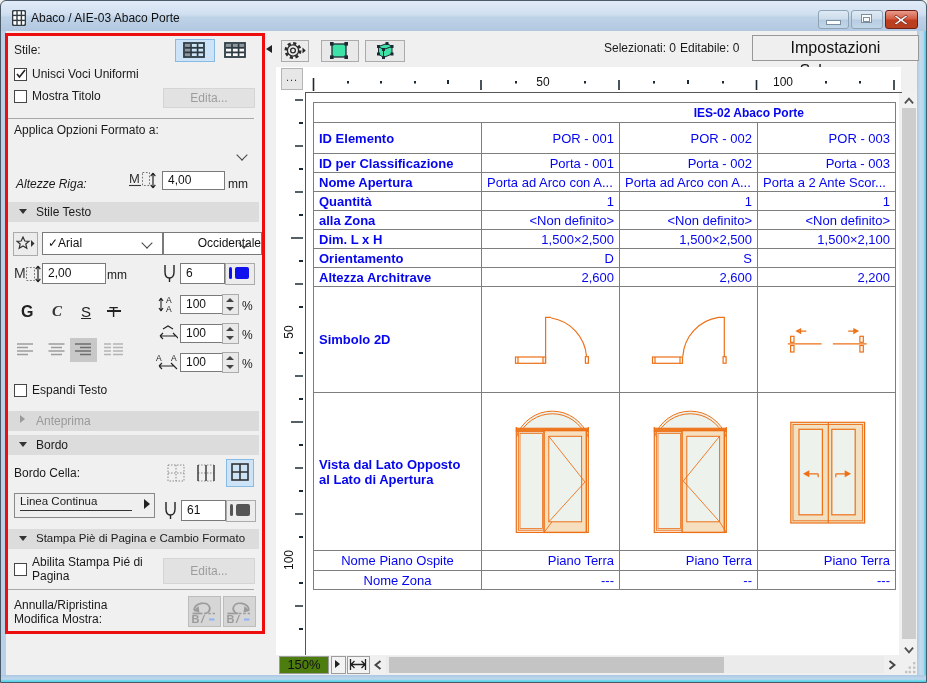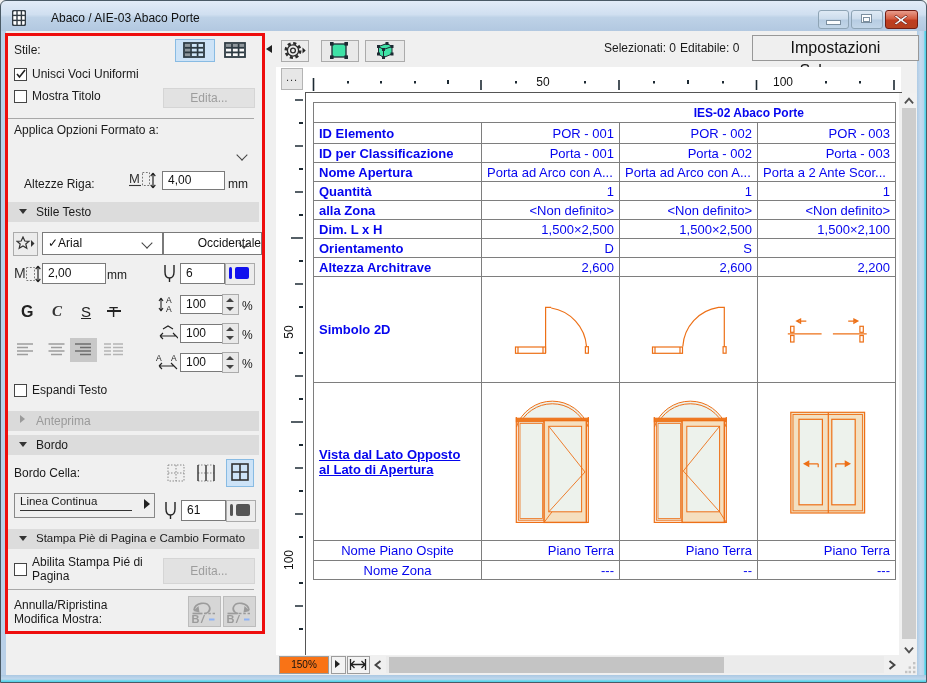--- a/index.html
+++ b/index.html
@@ -39,21 +39,21 @@
   <div id="borderL"></div>
     <div id="borderR"></div>
     <div id="borderB"></div>
   <svg class="abs" style="left:12px;top:10px" width="14" height="16" viewBox="0 0 14 16">
     <rect x="0.5" y="0.5" width="13" height="15" rx="2" fill="#fff" stroke="#333c44" stroke-width="1.6"></rect>
     <line x1="5" y1="1" x2="5" y2="15" stroke="#333c44" stroke-width="1.4"></line>
     <line x1="9.4" y1="1" x2="9.4" y2="15" stroke="#333c44" stroke-width="1.4"></line>
     <line x1="1" y1="5.4" x2="13" y2="5.4" stroke="#333c44" stroke-width="1.4"></line>
     <line x1="1" y1="10.4" x2="13" y2="10.4" stroke="#333c44" stroke-width="1.4"></line>
   </svg>
-  <div class="lbl" style="left:31px;top:11px;color:#111;margin-left:20px;">Abaco / AIE-03 Abaco Porte</div>
+  <div class="lbl" style="left:31px;top:11px;color:#111;">Abaco / AIE-03 Abaco Porte</div>
 
   <div class="abs" style="left:818px;top:10px;width:29px;height:17px;border:1px solid #8ea4b5;border-radius:3px;background:linear-gradient(#dfeaf5 0%,#ccdcec 48%,#b6cce2 52%,#c3d6e8 100%);">
     <div class="abs" style="left:7px;top:9px;width:13px;height:3px;background:#fcfdfe;border:1px solid #7b8fa0;"></div>
     </div>
   <div class="abs" style="left:851px;top:10px;width:30px;height:17px;border:1px solid #8ea4b5;border-radius:3px;background:linear-gradient(#dfeaf5 0%,#ccdcec 48%,#b6cce2 52%,#c3d6e8 100%);">
     <div class="abs" style="left:9px;top:3px;width:9px;height:7px;background:#fcfdfe;border:1px solid #7b8fa0;"></div>
     <div class="abs" style="left:11px;top:6px;width:5px;height:3px;background:#fcfdfe;border:1px solid #7b8fa0;"></div>
     </div>
   <div class="abs" style="left:885px;top:10px;width:31px;height:17px;border:1px solid #711b12;border-radius:3px;background:linear-gradient(#e89c8c 0%,#d45e42 45%,#c03c20 55%,#b5401f 100%);">
     <svg class="abs" style="left:8px;top:2.5px" width="14" height="12" viewBox="0 0 14 12">
@@ -83,21 +83,21 @@
   <svg class="abs" style="left:15px;top:68px" width="12" height="12" viewBox="0 0 12 12">
       <path d="M2 6 L4.5 9 L10 2" fill="none" stroke="#222" stroke-width="1.6"></path>
     </svg>
   <div class="lbl" style="left:32px;top:67px;">Unisci Voci Uniformi</div>
   <div class="cb" style="left:14px;top:90px;"></div>
   <div class="lbl" style="left:32px;top:89px;">Mostra Titolo</div>
   <div class="dbtn" style="left:163px;top:88px;width:90px;height:18px;line-height:18px;">Edita...</div>
   <div class="sep" style="left:8px;top:118px;width:246px;"></div>
   <div class="lbl" style="left:14px;top:123px;">Applica Opzioni Formato a:</div>
   <div class="chev" style="left:238px;top:151px;"></div>
-  <div class="lbl" style="left:24px;top:177px;">Altezze Riga:</div>
+  <div class="lbl" style="left:16px;top:177px;font-style:italic;">Altezze Riga:</div>
   <svg class="abs" style="left:128px;top:170px" width="30" height="21" viewBox="0 0 30 21">
     <text x="1" y="13" font-size="13" fill="#333" font-family="Liberation Sans">M</text>
     <line x1="1" y1="15.5" x2="13" y2="15.5" stroke="#333" stroke-width="1.1"></line>
     <rect x="14.5" y="2.5" width="7" height="13" fill="none" stroke="#777" stroke-width="1" stroke-dasharray="1.8 1.6"></rect>
     <path d="M25 3 v15 M25 3 l-2.3 3.2 M25 3 l2.3 3.2 M25 18 l-2.3 -3.2 M25 18 l2.3 -3.2" stroke="#222" stroke-width="1.2" fill="none"></path>
   </svg>
   <div class="inp" style="left:162px;top:171px;width:56px;height:17px;line-height:17px;padding-left:5px;">4,00</div>
   <div class="lbl" style="left:228px;top:177px;">mm</div>
 
   <div class="hdr" style="top:202px;"></div>
@@ -352,21 +352,21 @@
     <colgroup>
         <col style="width:168px">
         <col style="width:138px">
         <col style="width:138px">
         <col style="width:138px">
       </colgroup>
     <tbody>
         <tr style="height:20px;">
           <td colspan="4" class="tc" style="text-align:right;padding-right:91px;font-weight:bold;font-size:12px;">IES-02 Abaco Porte</td>
         </tr>
-    <tr style="height:21px;">
+    <tr style="height:31px;">
           <td class="h">ID Elemento</td>
           <td class="r">POR - 001</td>
           <td class="r">POR - 002</td>
           <td class="r">POR - 003</td>
         </tr>
     <tr style="height:19px;">
           <td class="h">ID per Classificazione</td>
           <td class="r">Porta - 001</td>
           <td class="r">Porta - 002</td>
           <td class="r">Porta - 003</td>
@@ -439,21 +439,21 @@
           <path d="M48.3 49.6 h-9.7 M38.6 49.6 l4 -2.2 v4.4 Z"></path>
           <path d="M74.9 62.4 h33.8"></path>
           <rect x="101.9" y="54.8" width="3.4" height="6"></rect>
           <rect x="101.9" y="64" width="3.4" height="6.5"></rect>
           <path d="M90.2 49.6 h9.7 M99.9 49.6 l-4 -2.2 v4.4 Z"></path>
         </g>
             </svg>
           </td>
         </tr>
     <tr style="height:158px;">
-          <td class="h" style="white-space:normal;padding-right:10px;text-decoration:underline;">Vista dal Lato Opposto al Lato di Apertura</td>
+          <td class="h" style="white-space:normal;padding-right:10px;">Vista dal Lato Opposto al Lato di Apertura</td>
       <td class="s">
             <svg width="137" height="157" viewBox="0 0 137 157">
         <path d="M34.3 44 A38 38 0 0 1 106.3 44" fill="#edf2ec" stroke="#ed7017" stroke-width="1"></path>
         <path d="M36.3 44 A36.5 36.5 0 0 1 104.3 44" fill="none" stroke="#ed7017" stroke-width="1"></path>
         <rect x="34.3" y="35.2" width="72" height="3.6" fill="#f07a20" stroke="#ed7017"></rect>
         <path d="M34.3 34 V139.4 h72 V34" fill="none" stroke="#ed7017" stroke-width="1.2"></path>
         <rect x="36.3" y="38.8" width="25.8" height="98.4" fill="#edf2ec" stroke="#ed7017" stroke-width="1"></rect>
         <rect x="38" y="40.5" width="22.4" height="95" fill="none" stroke="#ed7017" stroke-width="0.8"></rect>
         <rect x="62.1" y="37.6" width="42.2" height="101.8" fill="#f5dfbf" stroke="#ed7017" stroke-width="1.4"></rect>
         <rect x="66.8" y="43.3" width="32.8" height="85.5" fill="#edf2ec" stroke="#ed7017" stroke-width="1"></rect>
@@ -503,21 +503,21 @@
   <div class="abs" style="left:899px;top:93px;width:18px;height:562px;background:#f1f1f1;"></div>
   <svg class="abs" style="left:904px;top:97px" width="10" height="8" viewBox="0 0 11 8">
       <path d="M1 6.5 L5.5 1.5 L10 6.5" fill="none" stroke="#505050" stroke-width="2"></path>
     </svg>
   <div class="abs" style="left:902px;top:108px;width:14px;height:531px;background:#cdcdcd;"></div>
   <svg class="abs" style="left:904px;top:646px" width="10" height="8" viewBox="0 0 11 8">
       <path d="M1 1.5 L5.5 6.5 L10 1.5" fill="none" stroke="#505050" stroke-width="2"></path>
     </svg>
 
   <div class="abs" style="left:276px;top:655px;width:641px;height:20px;background:#f0f0f0;"></div>
-  <div class="abs" style="left:279px;top:656px;width:48px;height:16px;background:#f97316;border:1px solid #9c9c9c;font-size:10px;color:#111;text-align:center;line-height:16px;">150%</div>
+  <div class="abs" style="left:279px;top:656px;width:48px;height:16px;background:#4d7c0f;border:1px solid #9c9c9c;font-size:13px;color:#111;text-align:center;line-height:16px;">150%</div>
   <div class="abs" style="left:331px;top:656px;width:13px;height:16px;background:#f3f3f3;border:1px solid #9c9c9c;"></div>
   <div class="abs" style="left:335px;top:660px;width:0;height:0;border-top:4px solid transparent;border-bottom:4px solid transparent;border-left:5px solid #222;"></div>
   <div class="abs" style="left:347px;top:656px;width:21px;height:16px;background:#f3f3f3;border:1px solid #9c9c9c;"></div>
   <svg class="abs" style="left:349px;top:659px" width="18" height="11" viewBox="0 0 18 11">
     <path d="M1.5 0 v11 M16.5 0 v11 M1.5 5.5 h15 M5.5 2 L2 5.5 L5.5 9 M12.5 2 L16 5.5 L12.5 9" fill="none" stroke="#222" stroke-width="1.3"></path>
   </svg>
   <svg class="abs" style="left:374px;top:660px" width="8" height="10" viewBox="0 0 8 10">
       <path d="M6.5 1 L1.5 5 L6.5 9" fill="none" stroke="#444" stroke-width="2"></path>
     </svg>
   <div class="abs" style="left:386px;top:656px;width:498px;height:17px;background:#ebebeb;"></div>

